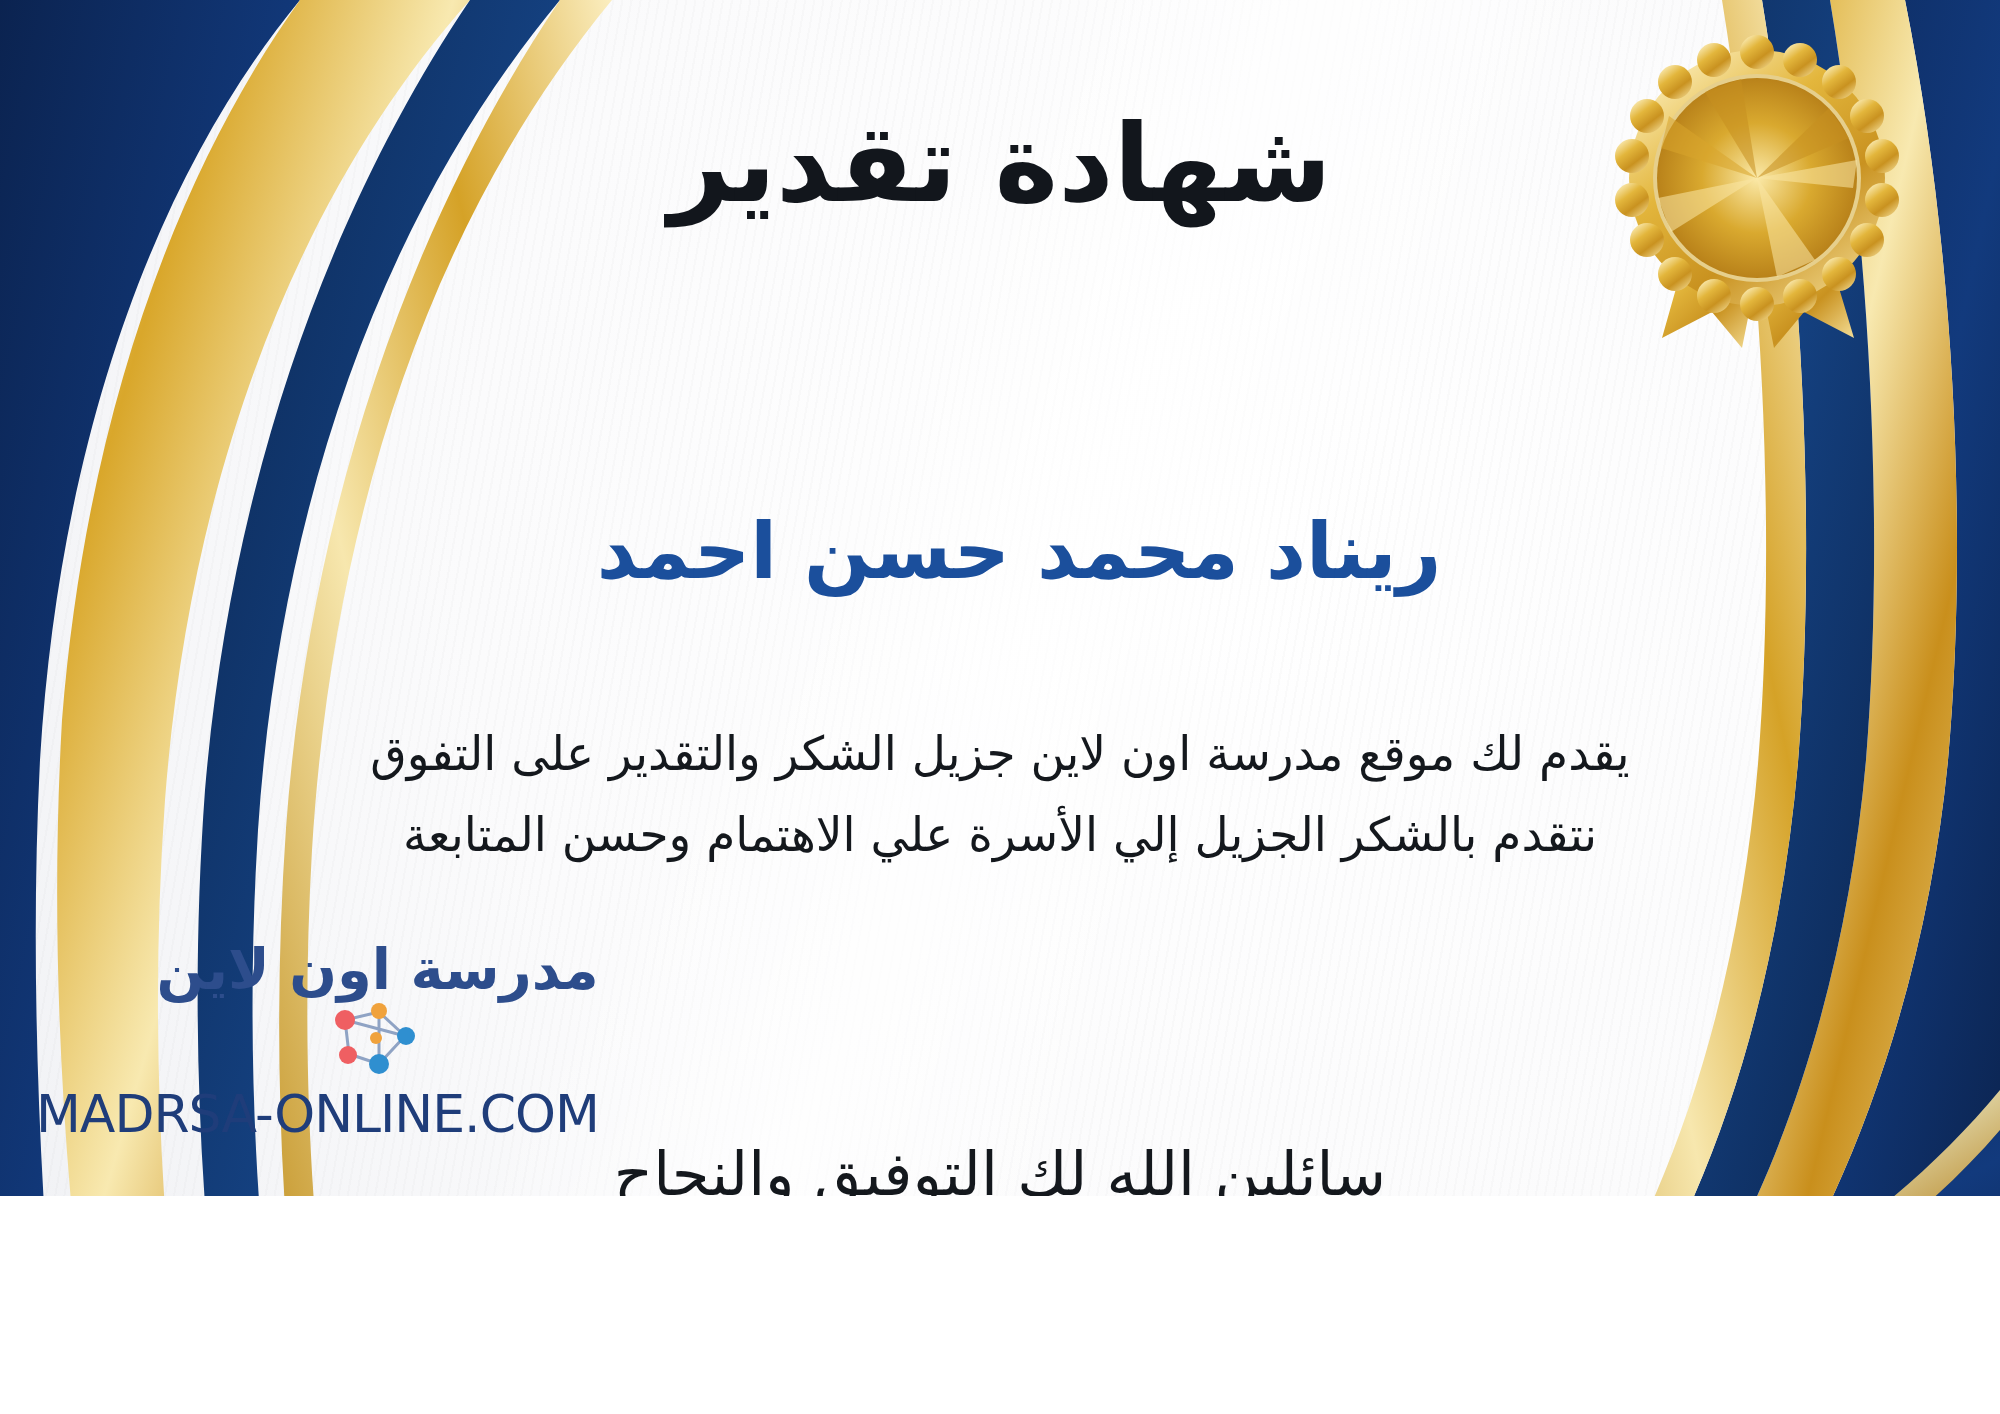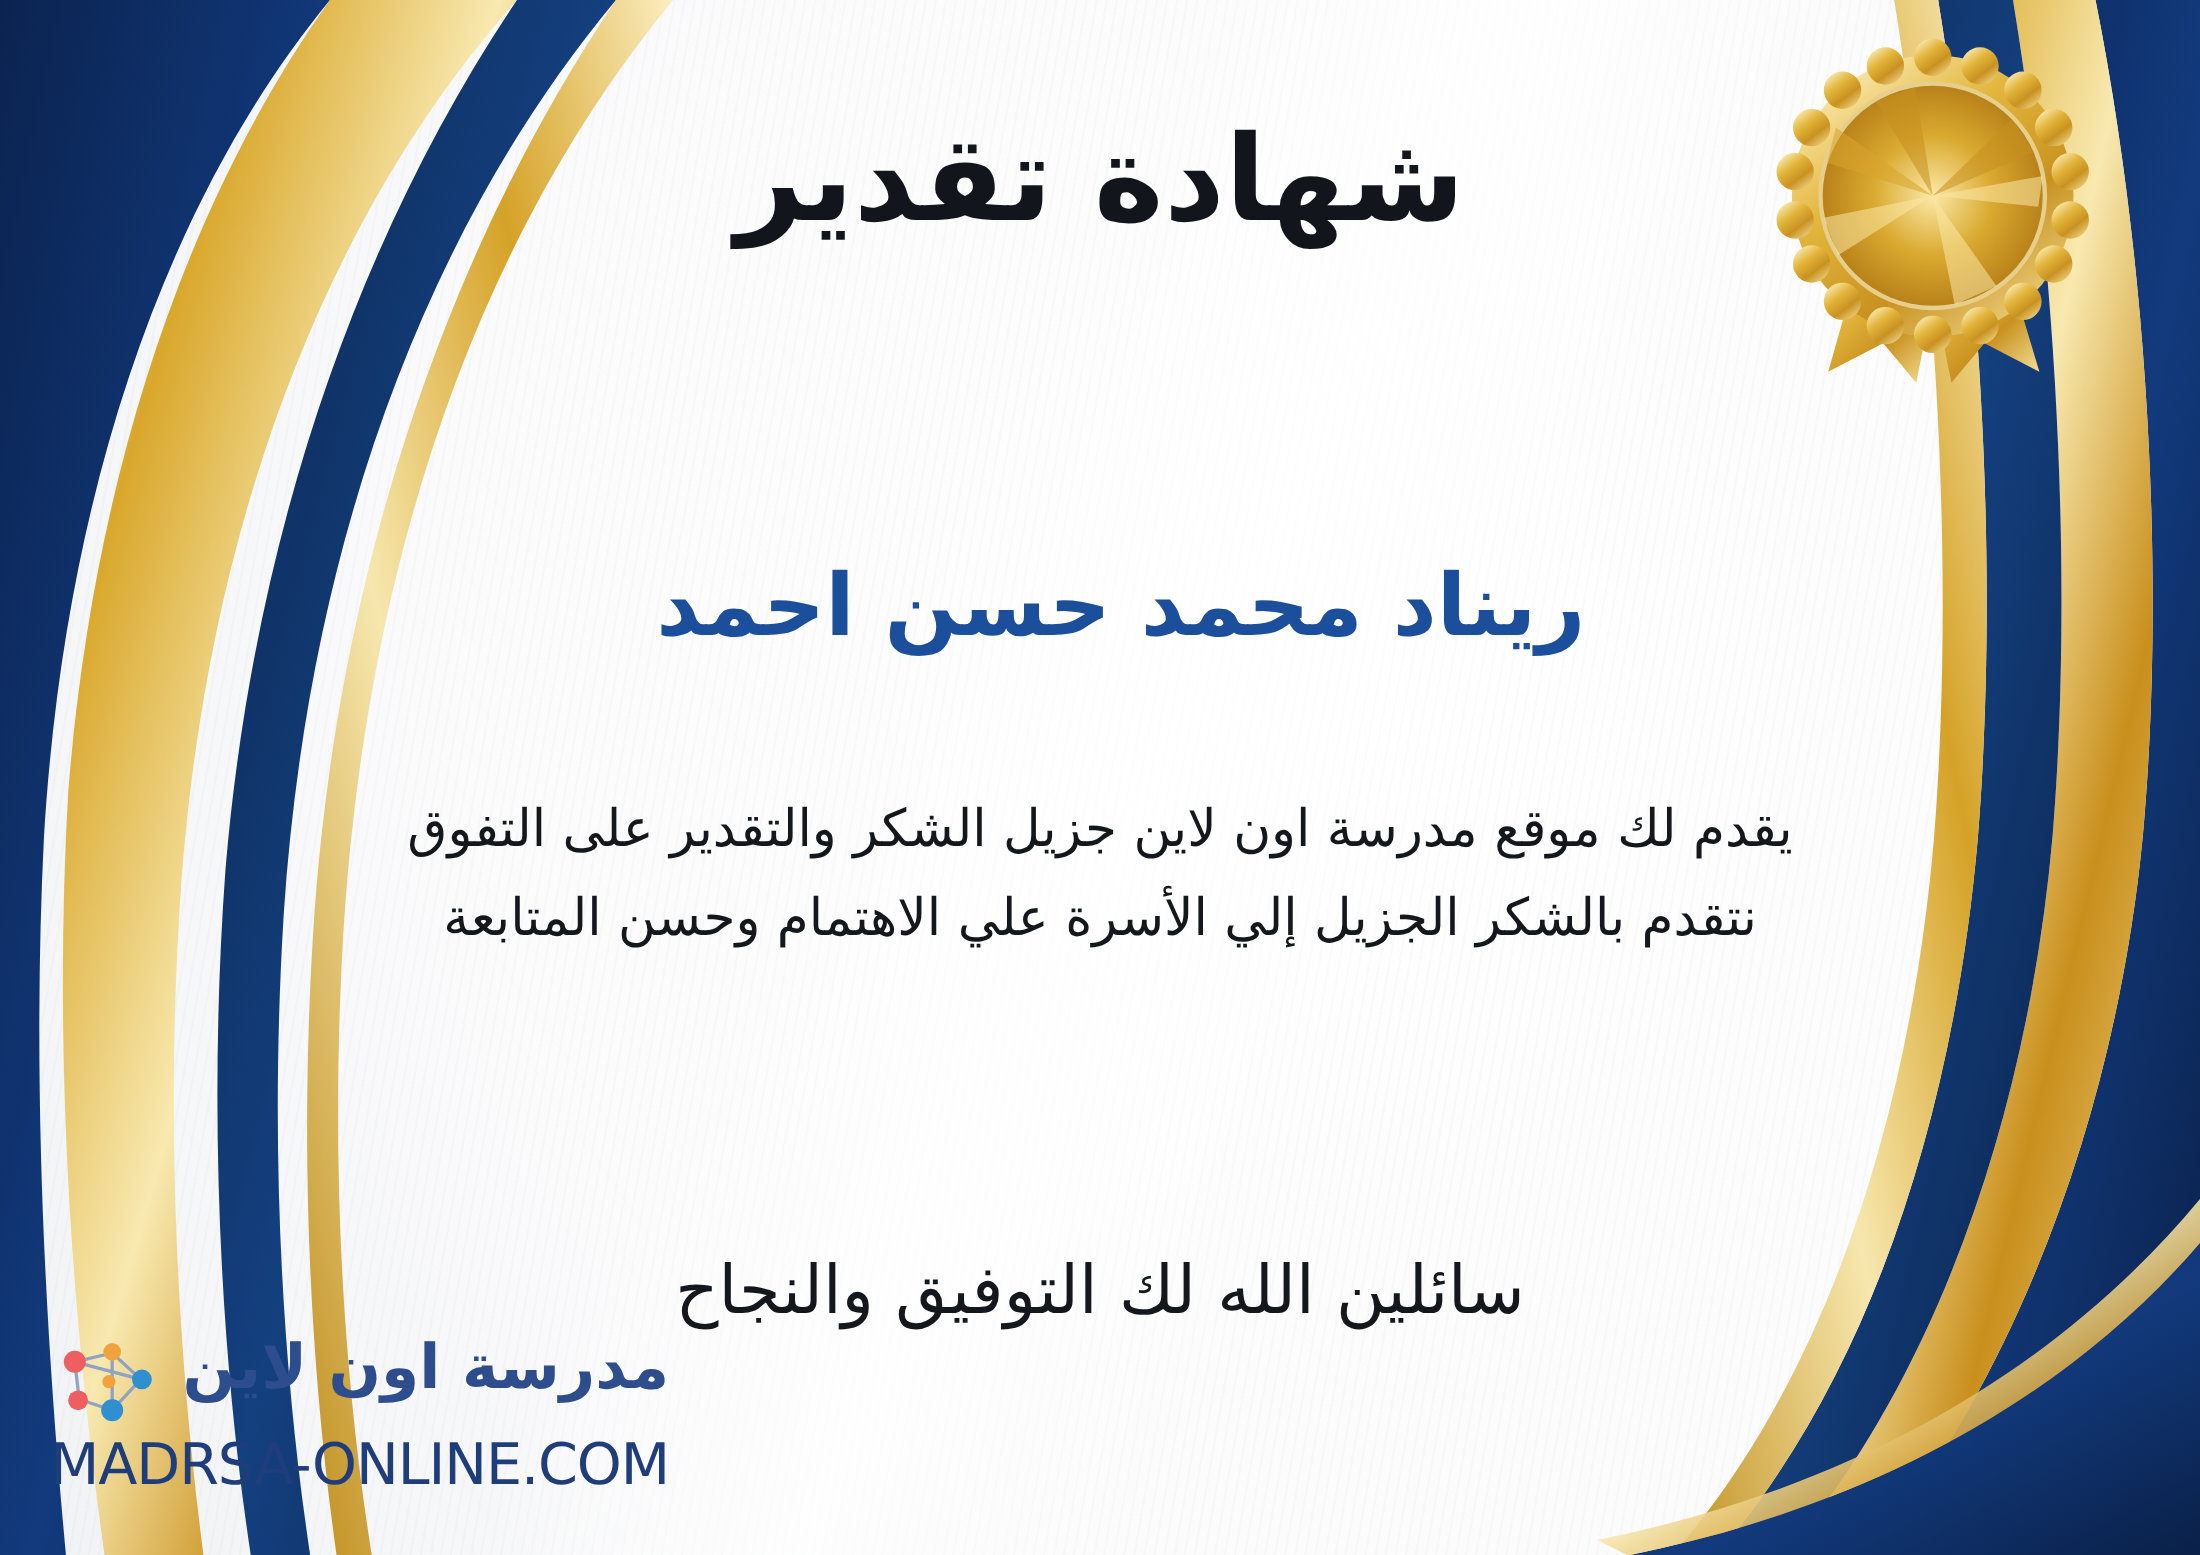--- a/index.html
+++ b/index.html
@@ -3,21 +3,21 @@
 <meta charset="utf-8">
 <style>
   html, body {
     margin: 0;
     padding: 0;
     background: #ffffff;
   }
   .certificate {
     position: relative;
     width: 2000px;
-    height: 1414px;
+    height: 1196px;
     overflow: hidden;
     background: #14b8a6;
     font-family: "DejaVu Sans", sans-serif;
   }
 
   
   .bg-paper {
     position: absolute;
     inset: 0;
     background:
@@ -109,21 +109,23 @@
     position: absolute;
     left: 36px;
     bottom: 52px;
     display: flex;
     flex-direction: column;
     align-items: flex-start;
     z-index: 7;
   }
   .brand-row {
     display: flex;
+    align-items: center;
     direction: rtl;
+    flex-direction: column;
   }
   .brand-ar {
     font-size: 56px;
     font-weight: 700;
     color: #2d4d8c;
     line-height: 1;
     white-space: nowrap;
   }
   .brand-mark {
     margin-right: 14px;

